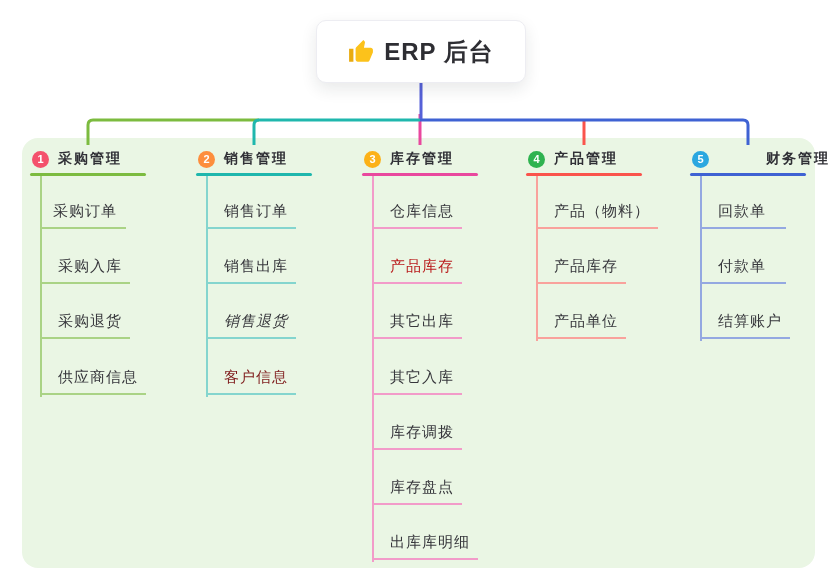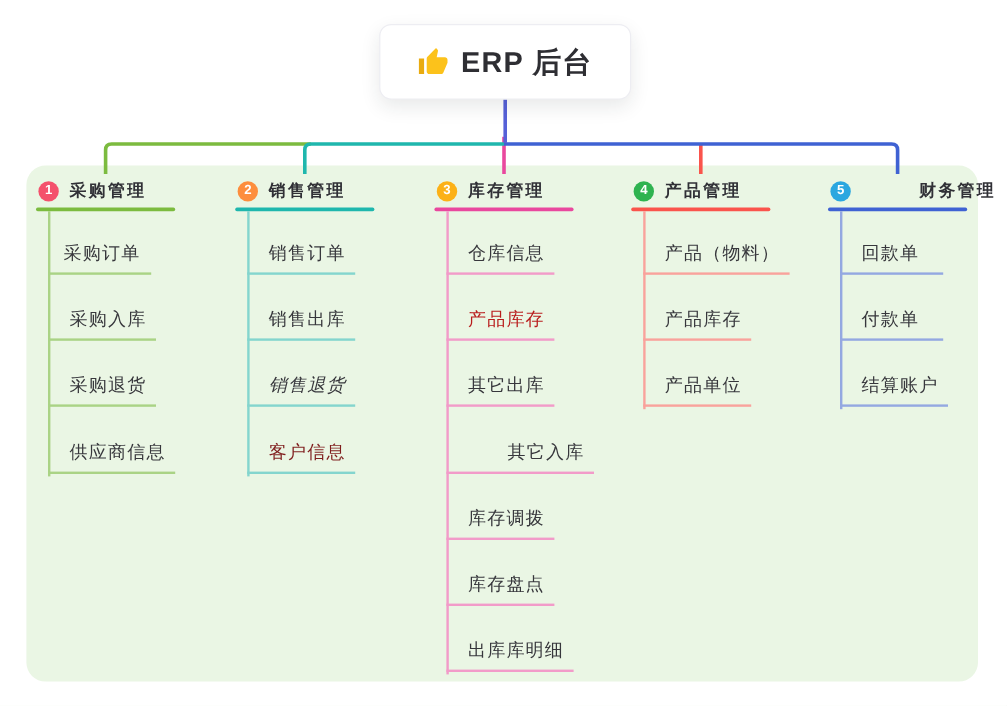--- a/index.html
+++ b/index.html
@@ -116,21 +116,21 @@
   <div class="child-row" style="top: 195px; border-bottom-color: rgb(242, 155, 201);">
     <span class="child-label" style="color: rgb(55, 55, 60);">仓库信息</span>
   </div>
         <div class="child-row" style="top: 250px; border-bottom-color: rgb(242, 155, 201);">
     <span class="child-label" style="color: #b91c1c;">产品库存</span>
   </div>
         <div class="child-row" style="top: 305px; border-bottom-color: rgb(242, 155, 201);">
     <span class="child-label" style="color: rgb(55, 55, 60);">其它出库</span>
   </div>
         <div class="child-row" style="top: 361px; border-bottom-color: rgb(242, 155, 201);">
-    <span class="child-label" style="color: rgb(55, 55, 60); margin-left: 33px;">其它入库</span>
+    <span class="child-label" style="color: rgb(55, 55, 60);">其它入库</span>
   </div>
         <div class="child-row" style="top: 416px; border-bottom-color: rgb(242, 155, 201);">
     <span class="child-label" style="color: rgb(55, 55, 60);">库存调拨</span>
   </div>
         <div class="child-row" style="top: 471px; border-bottom-color: rgb(242, 155, 201);">
     <span class="child-label" style="color: rgb(55, 55, 60);">库存盘点</span>
   </div>
         <div class="child-row" style="top: 526px; border-bottom-color: rgb(242, 155, 201);">
     <span class="child-label" style="color: rgb(55, 55, 60);">出库库明细</span>
   </div>

